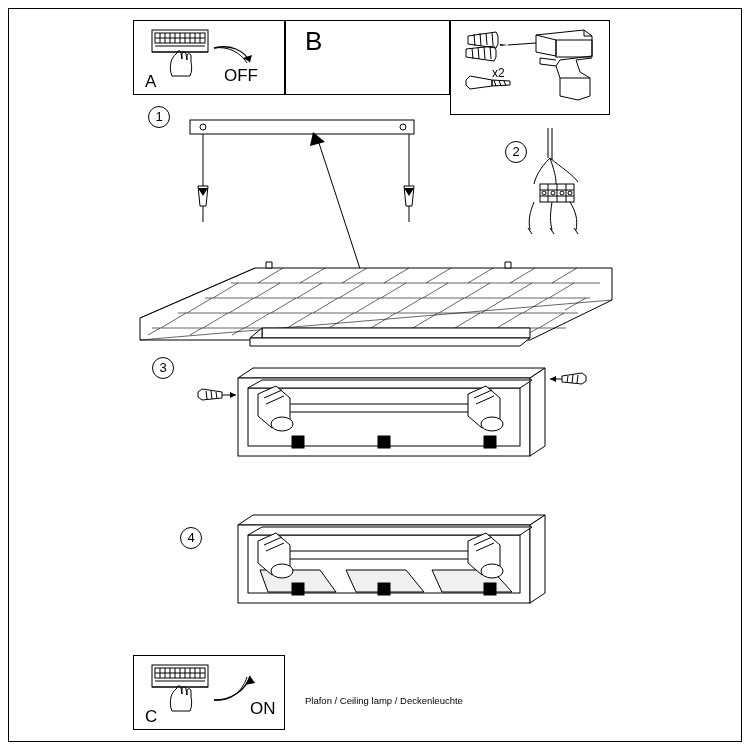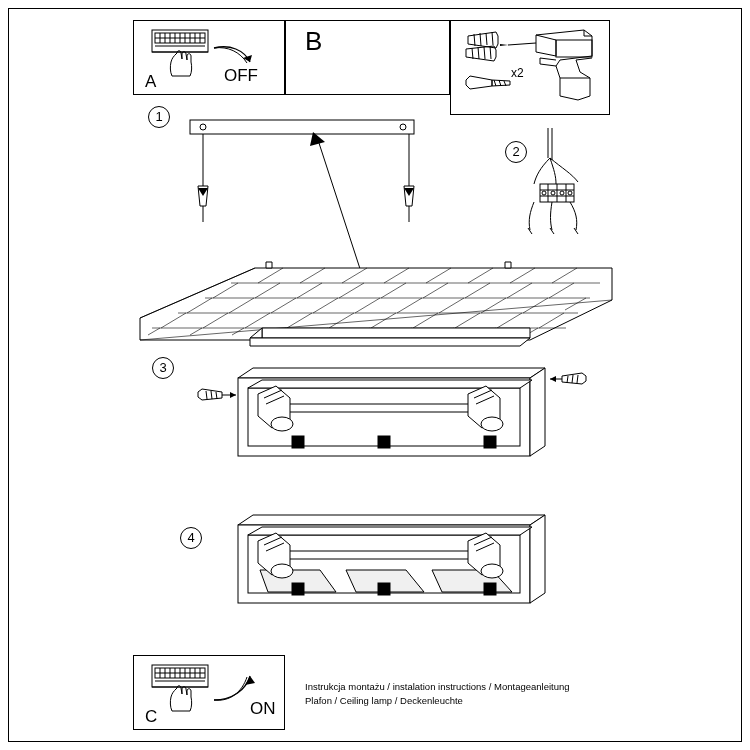--- a/index.html
+++ b/index.html
@@ -143,21 +143,21 @@
       <rect x="556" y="40" width="36" height="17"></rect>
       <path d="M556 66 L540 64 L540 58 L556 60"></path>
       <path d="M560 78 L590 78"></path>
       <path d="M584 30 L584 36 L592 36"></path>
 
       <line x1="536" y1="43" x2="508" y2="45" stroke-width="1.2"></line>
       <path d="M508 45 L500 46 L500 44 Z" fill="#000" stroke="none"></path>
     </g>
   </svg>
 
-  <div class="lbl" style="left:511px; top:66px; font-size:12px;">x2</div>
+  <div class="lbl" style="left:492px; top:66px; font-size:12px;">x2</div>
 
   <div class="step-circle" style="left:148px; top:106px;">1</div>
 
   <svg width="750" height="750">
     <g stroke="#000" fill="none" stroke-width="1">
 
       <rect x="190" y="120" width="224" height="14" fill="#fff"></rect>
       <circle cx="203" cy="127" r="3"></circle>
       <circle cx="403" cy="127" r="3"></circle>
 
@@ -406,16 +406,15 @@
 
       <path d="M214 700 C232 700 246 690 250 676" stroke-width="1.3"></path>
       <polygon points="250,676 245,685 255,683" fill="#000" stroke="none"></polygon>
       <path d="M214 700 C230 702 242 692 247 677" stroke-width="1"></path>
     </g>
   </svg>
 
   <div class="lbl letter" style="left:145px; top:707px;">C</div>
   <div class="lbl onoff" style="left:222px; top:699px;margin-left:28px;">ON</div>
 
-  <div class="footer-text" style="left:305px; top:680px;">Instrukcja montażu / instalation instructions / Montageanleitung</div>
   <div class="footer-text" style="left:305px; top:694px;">Plafon / Ceiling lamp / Deckenleuchte</div>
 
 </div>
 
 </body></html>

